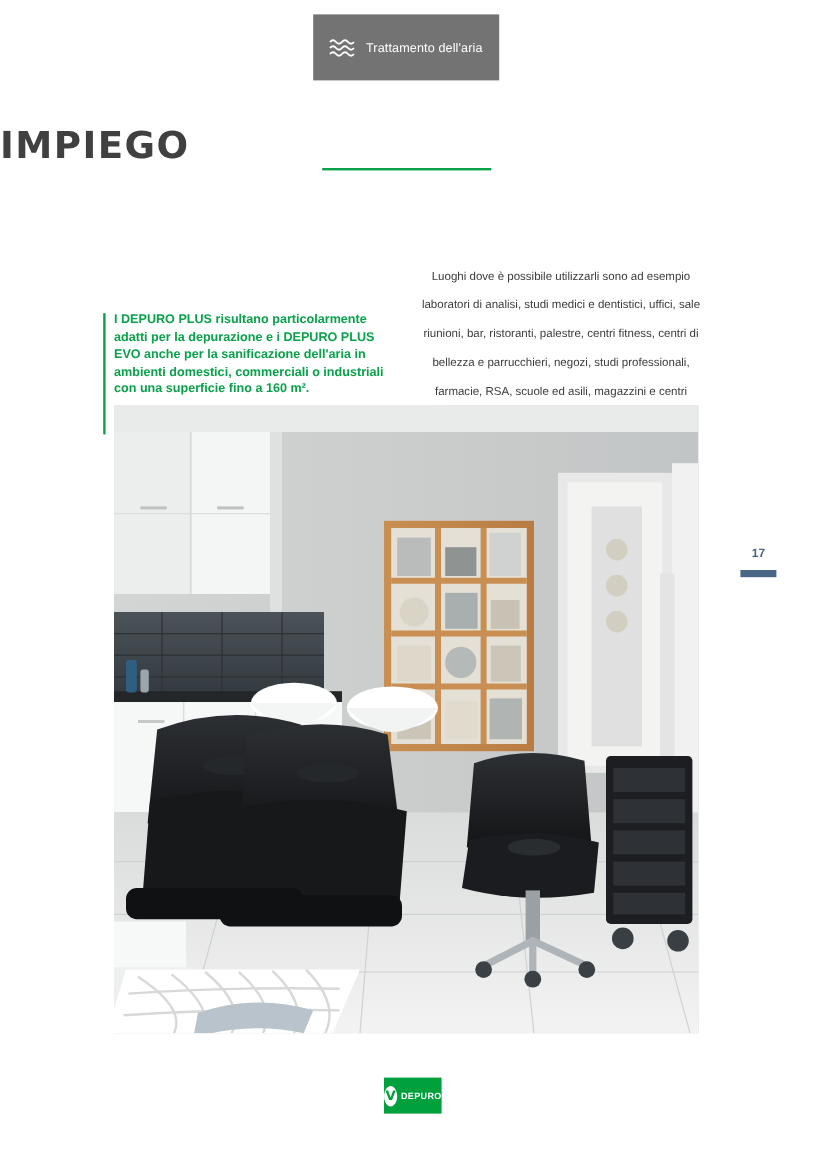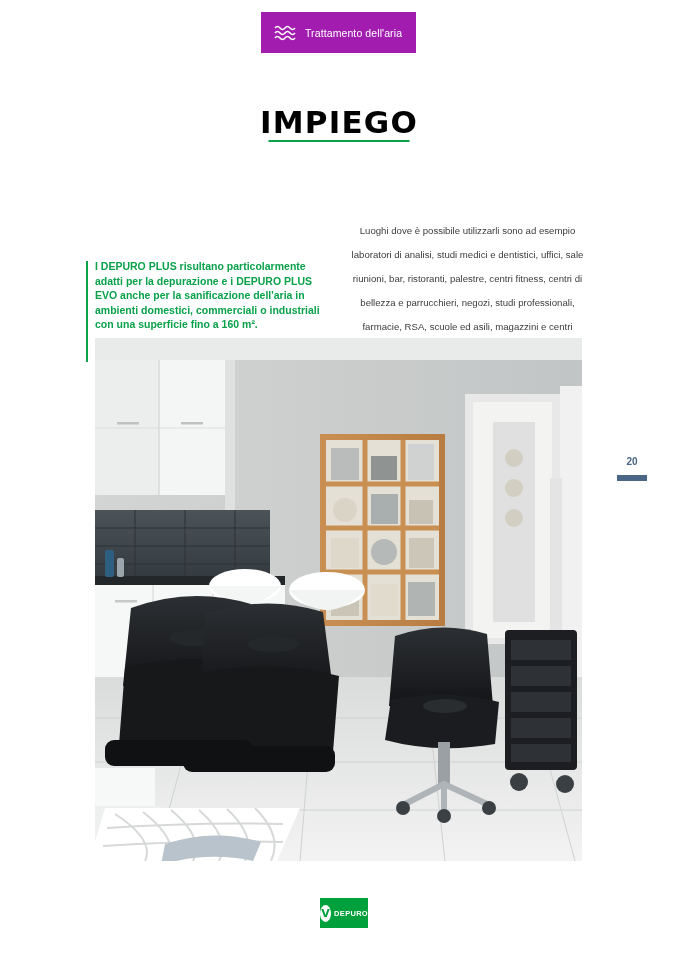--- a/index.html
+++ b/index.html
@@ -11,22 +11,22 @@
     width: 678px; height: 959px;
     position: relative;
     font-family: "Liberation Sans", sans-serif;
     overflow: hidden;
   }
 
   
   .header-tab {
     position: absolute;
     top: 12px; left: 261px;
-    width: 155px; height: 41px;
-    background: #a21caf;
+    width: 155px; height: 55px;
+    background: #737373;
     display: flex;
     align-items: center;
     padding-left: 13px;
   }
   .wave-icon {
     width: 22px; height: 20px;
     flex: 0 0 auto;
     margin-right: 9px;
     display: block;
   }
@@ -34,22 +34,21 @@
     color: #ffffff;
     font-size: 10.5px;
     letter-spacing: .1px;
     white-space: nowrap;
   }
 
   
   .page-title {
     position: absolute;
     top: 104px; left: 0; right: 0;
-    text-align: center;
-    color: #000000;
+    color: #404040;
     font-size: 31px;
     font-weight: bold;
     letter-spacing: 1.2px;
     font-family: "DejaVu Sans", sans-serif;
   }
   .title-underline {
     position: absolute;
     top: 140px;
     left: 50%;
     transform: translateX(-50%);
@@ -313,19 +312,19 @@
       <path d="M104 472 q32 28 20 51"></path>
       <path d="M132 471 q30 28 18 52"></path>
       <path d="M160 470 q28 28 16 53"></path>
       <path d="M12 490 q90 -6 176 -4"></path>
       <path d="M8 508 q92 -6 180 -4"></path>
     </g>
     <path d="M70 506 q48 -16 96 -2 l-8 19 q-46 -10 -92 4 z" fill="#b9c3cb"></path>
   </svg>
 </div>
 
-<div class="page-num">20</div>
+<div class="page-num">17</div>
 <div class="page-num-bar"></div>
 
 <div class="footer-logo">
   <span class="mark">V</span>
   <span class="word">DEPURO</span>
 </div>
 
 </body></html>

